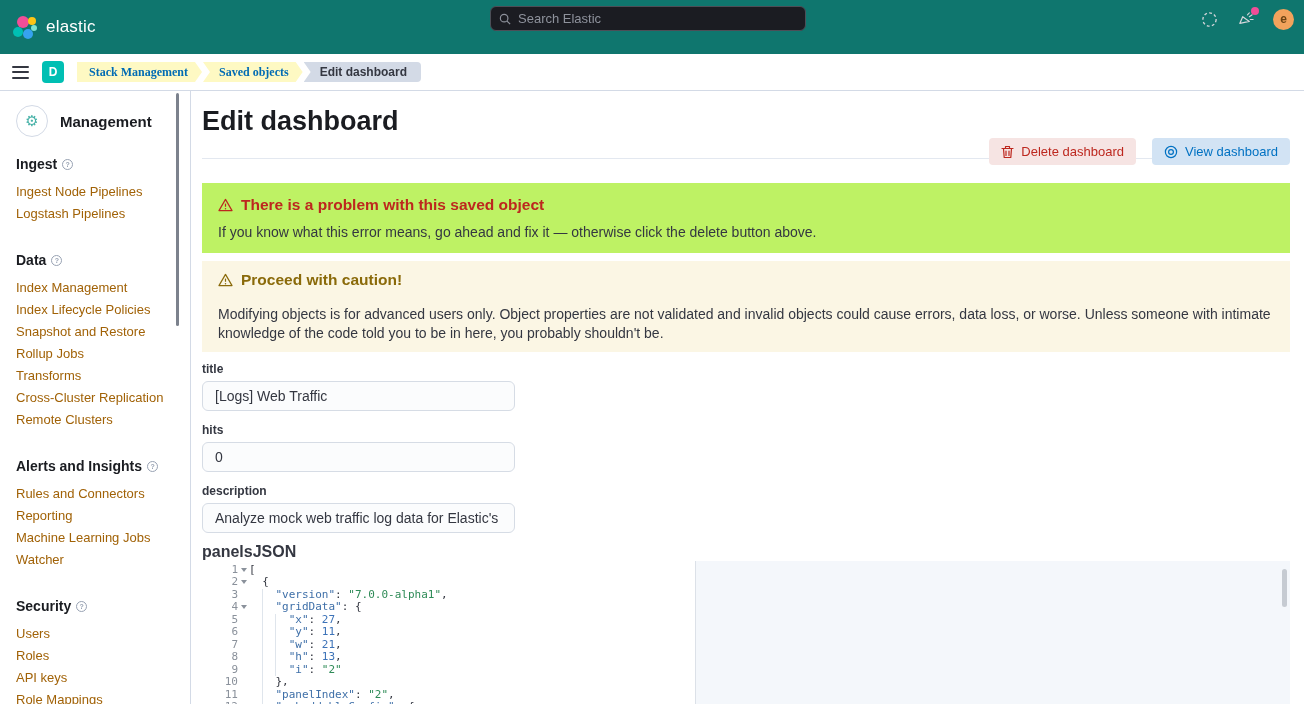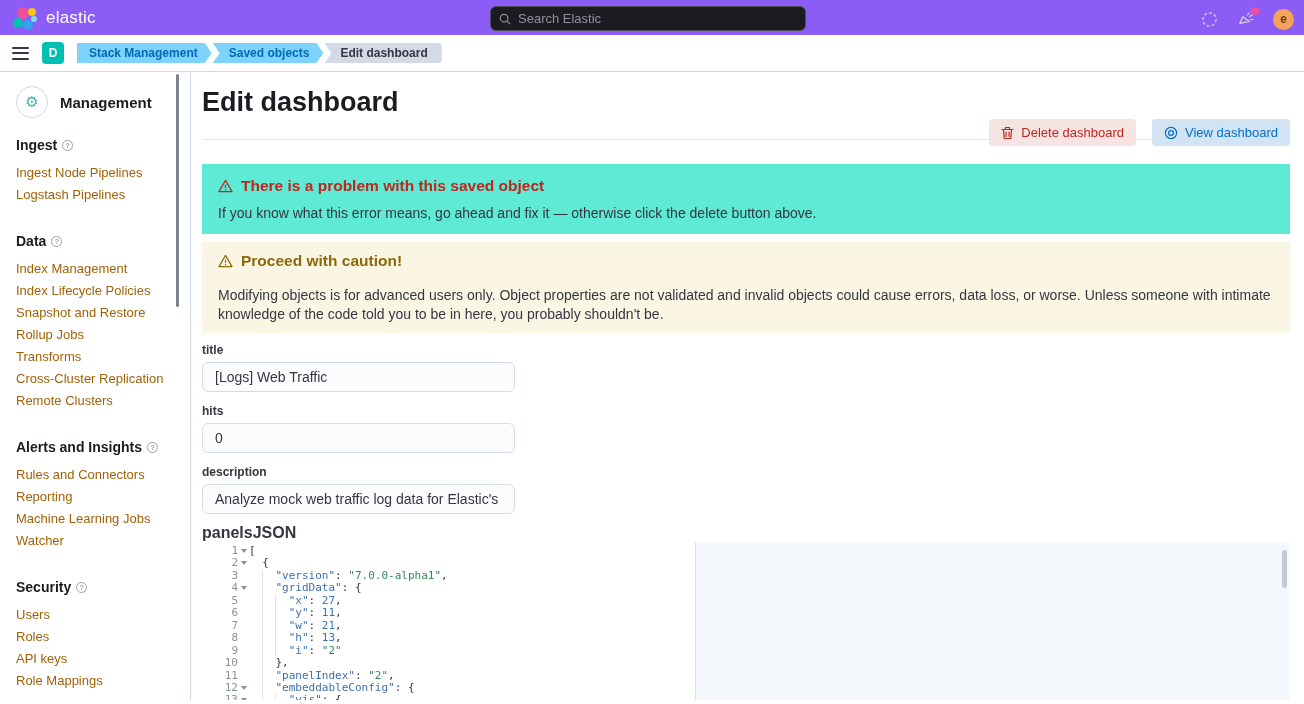--- a/index.html
+++ b/index.html
@@ -1,21 +1,21 @@
 <!DOCTYPE html>
 <html><head>
 <meta charset="utf-8">
 <style>
   * { margin:0; padding:0; box-sizing:border-box; }
   html,body { background:#fff; }
   body { font-family:"Liberation Sans","DejaVu Sans",sans-serif; color:#343741; }
   .app { position:relative; width:1304px; height:704px; overflow:hidden; background:#fff; }
 
   
-  .topbar { position:relative; height:35px; background:#8b5cf6; display:flex; align-items:center; padding:0 12px; }
+  .topbar { position:relative; height:54px; background:#0f766e; display:flex; align-items:center; padding:0 12px; }
   .brand { display:flex; align-items:center; gap:8px; }
   .brand-name { color:#fff; font-size:17px; font-weight:500; letter-spacing:.2px; }
   .searchbox { position:absolute; left:490px; top:6px; width:316px; height:25px; border:1px solid #4C4E57;
                border-radius:6px; background:#1B1C22; display:flex; align-items:center; padding:0 8px; gap:7px; }
   .searchbox input { flex:1; background:transparent; border:none; outline:none; color:#DDD; font-size:13px;
                      font-family:"Liberation Sans",sans-serif; }
   .searchbox input::placeholder { color:#8E929C; }
   .top-right { position:absolute; right:10px; top:0; height:38px; display:flex; align-items:center; gap:17px; }
   .icon-btn { position:relative; width:20px; height:20px; display:flex; align-items:center; justify-content:center; cursor:pointer; }
   .news-dot { position:absolute; top:-2px; right:-3px; width:8px; height:8px; border-radius:50%; background:#F04E98; }
@@ -23,21 +23,21 @@
             display:flex; align-items:center; justify-content:center; }
 
   
   .crumbbar { height:37px; background:#fff; border-bottom:1px solid #D3DAE6; display:flex; align-items:center; padding:0 12px; gap:13px; }
   .hamburger { width:17px; height:13px; display:flex; flex-direction:column; justify-content:space-between; cursor:pointer; }
   .hamburger span { display:block; height:2px; background:#343741; border-radius:1px; }
   .space-badge { width:22px; height:22px; border-radius:4px; background:#00BFB3; color:#fff; font-size:12px; font-weight:700;
                  display:flex; align-items:center; justify-content:center; cursor:pointer; }
   .crumbs { display:flex; align-items:center; }
   .crumb { height:20px; line-height:20px; font-size:12px; font-weight:600; padding:0 14px 0 12px; margin-right:1px; cursor:pointer; }
-  .crumb.blue { background:#7dd3fc; color:#006BB4; }
+  .crumb.blue { background:#fef9c3; color:#006BB4;font-family:Liberation Serif, serif; }
   .crumb.gray { background:#D3DAE6; color:#343741; }
   .crumb.first { clip-path:polygon(0 0,calc(100% - 7px) 0,100% 50%,calc(100% - 7px) 100%,0 100%); }
   .crumb.mid   { clip-path:polygon(0 0,calc(100% - 7px) 0,100% 50%,calc(100% - 7px) 100%,0 100%,7px 50%); padding-left:16px; }
   .crumb.last  { clip-path:polygon(0 0,100% 0,100% 100%,0 100%,7px 50%); padding-left:16px; border-radius:0 4px 4px 0; }
 
   
   .layout { display:flex; height:628px; }
   .sidebar { position:relative; width:191px; border-right:1px solid #D3DAE6; padding:14px 8px 0 16px; flex:none; overflow:hidden; }
   .side-scroll { position:absolute; right:11px; top:2px; width:3px; height:233px; background:#7C828D; border-radius:2px; }
   .mgmt-row { display:flex; align-items:center; gap:12px; margin-bottom:18px; }
@@ -58,21 +58,21 @@
   .actions { display:flex; gap:16px; margin-top:4px; }
   .btn { height:27px; border:none; border-radius:4px; font-size:13px; font-weight:500; display:flex; align-items:center;
          gap:7px; padding:0 12px; cursor:pointer; font-family:"Liberation Sans",sans-serif;margin-top:30px; }
   .btn.danger { background:#F6E4E3; color:#BD271E; }
   .btn.primary { background:#D2E3F4; color:#0071C2; }
 
   .divider { margin-top:18px; border:none; border-top:1px solid #E3E8F0; }
 
   
   .callout { padding:12px 16px; }
-  .callout.danger { margin-top:24px; background:#5eead4; }
+  .callout.danger { margin-top:24px; background:#bef264; }
   .callout.warning { margin-top:8px; background:#FBF6E4; padding:9px 16px; }
   .co-title { display:flex; align-items:center; gap:8px; font-size:15.5px; font-weight:600; height:20px; }
   .callout.danger .co-title { color:#BD271E; }
   .callout.warning .co-title { color:#8A6A0A; }
   .co-body { font-size:14px; line-height:19px; color:#343741; margin-top:15px; }
   .callout.danger .co-body { line-height:17px; margin-top:9px; }
 
   
   .form-row { margin-top:10px; }
   .form-row + .form-row { margin-top:12px; }

